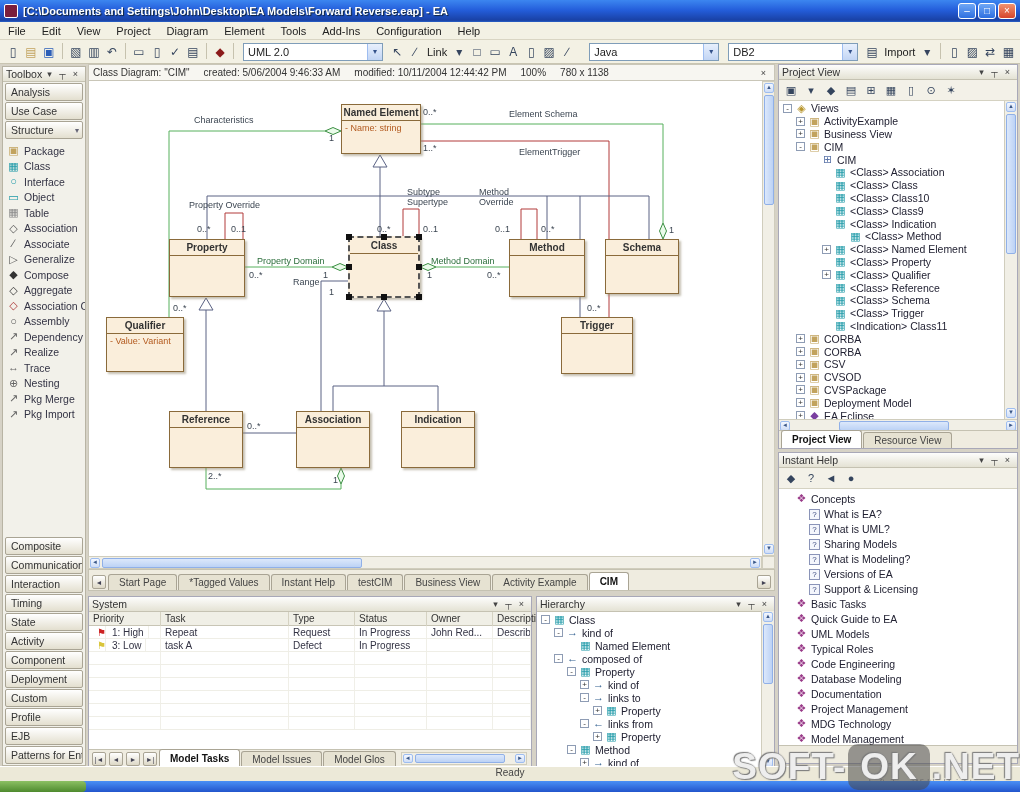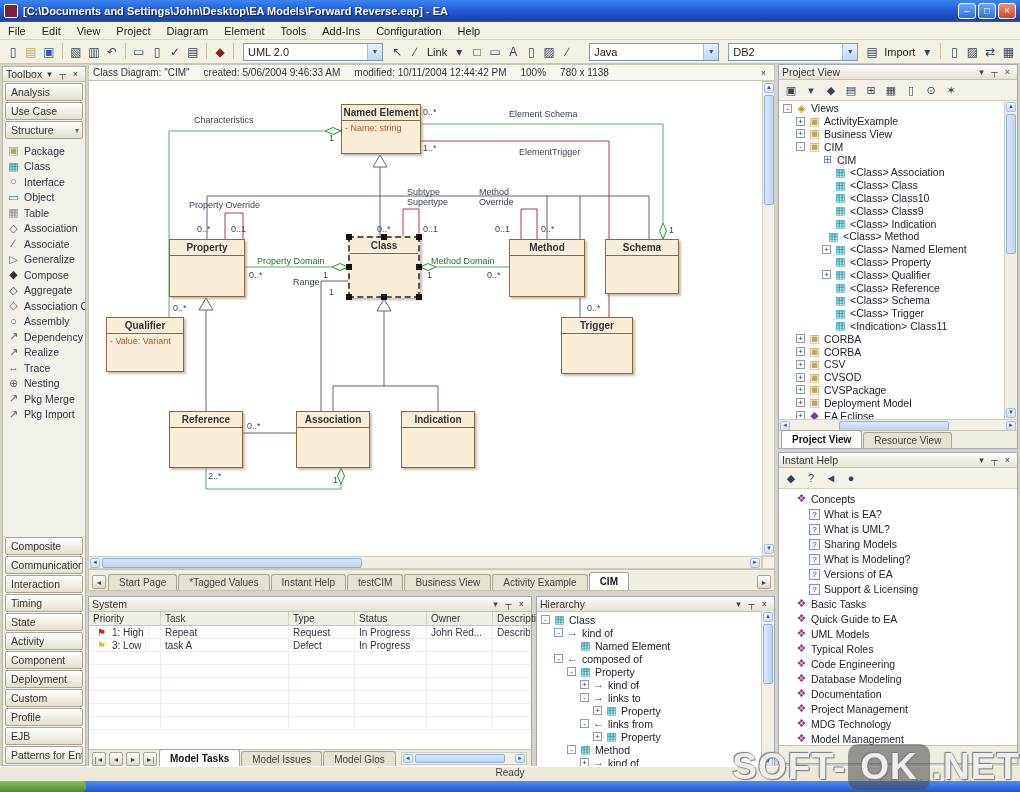--- a/index.html
+++ b/index.html
@@ -885,21 +885,21 @@
     <span class="ticon" data-name="class-icon"></span>
     <span class="tlabel" data-name="tree-item-label">&lt;Class&gt; Class9</span>
   </div>
 
   <div class="trow" data-name="tree-item" style="padding-left: 43px;">
     <span class="texp" data-name="expand-toggle"></span>
     <span class="ticon" data-name="class-icon"></span>
     <span class="tlabel" data-name="tree-item-label">&lt;Class&gt; Indication</span>
   </div>
 
-  <div class="trow" data-name="tree-item" style="padding-left: 36px;">
+  <div class="trow" data-name="tree-item" style="padding-left: 58px;">
     <span class="texp" data-name="expand-toggle"></span>
     <span class="ticon" data-name="class-icon"></span>
     <span class="tlabel" data-name="tree-item-label">&lt;Class&gt; Method</span>
   </div>
 
   <div class="trow" data-name="tree-item" style="padding-left: 43px;">
     <span class="texp" data-name="expand-toggle">+</span>
     <span class="ticon" data-name="class-icon"></span>
     <span class="tlabel" data-name="tree-item-label">&lt;Class&gt; Named Element</span>
   </div>

